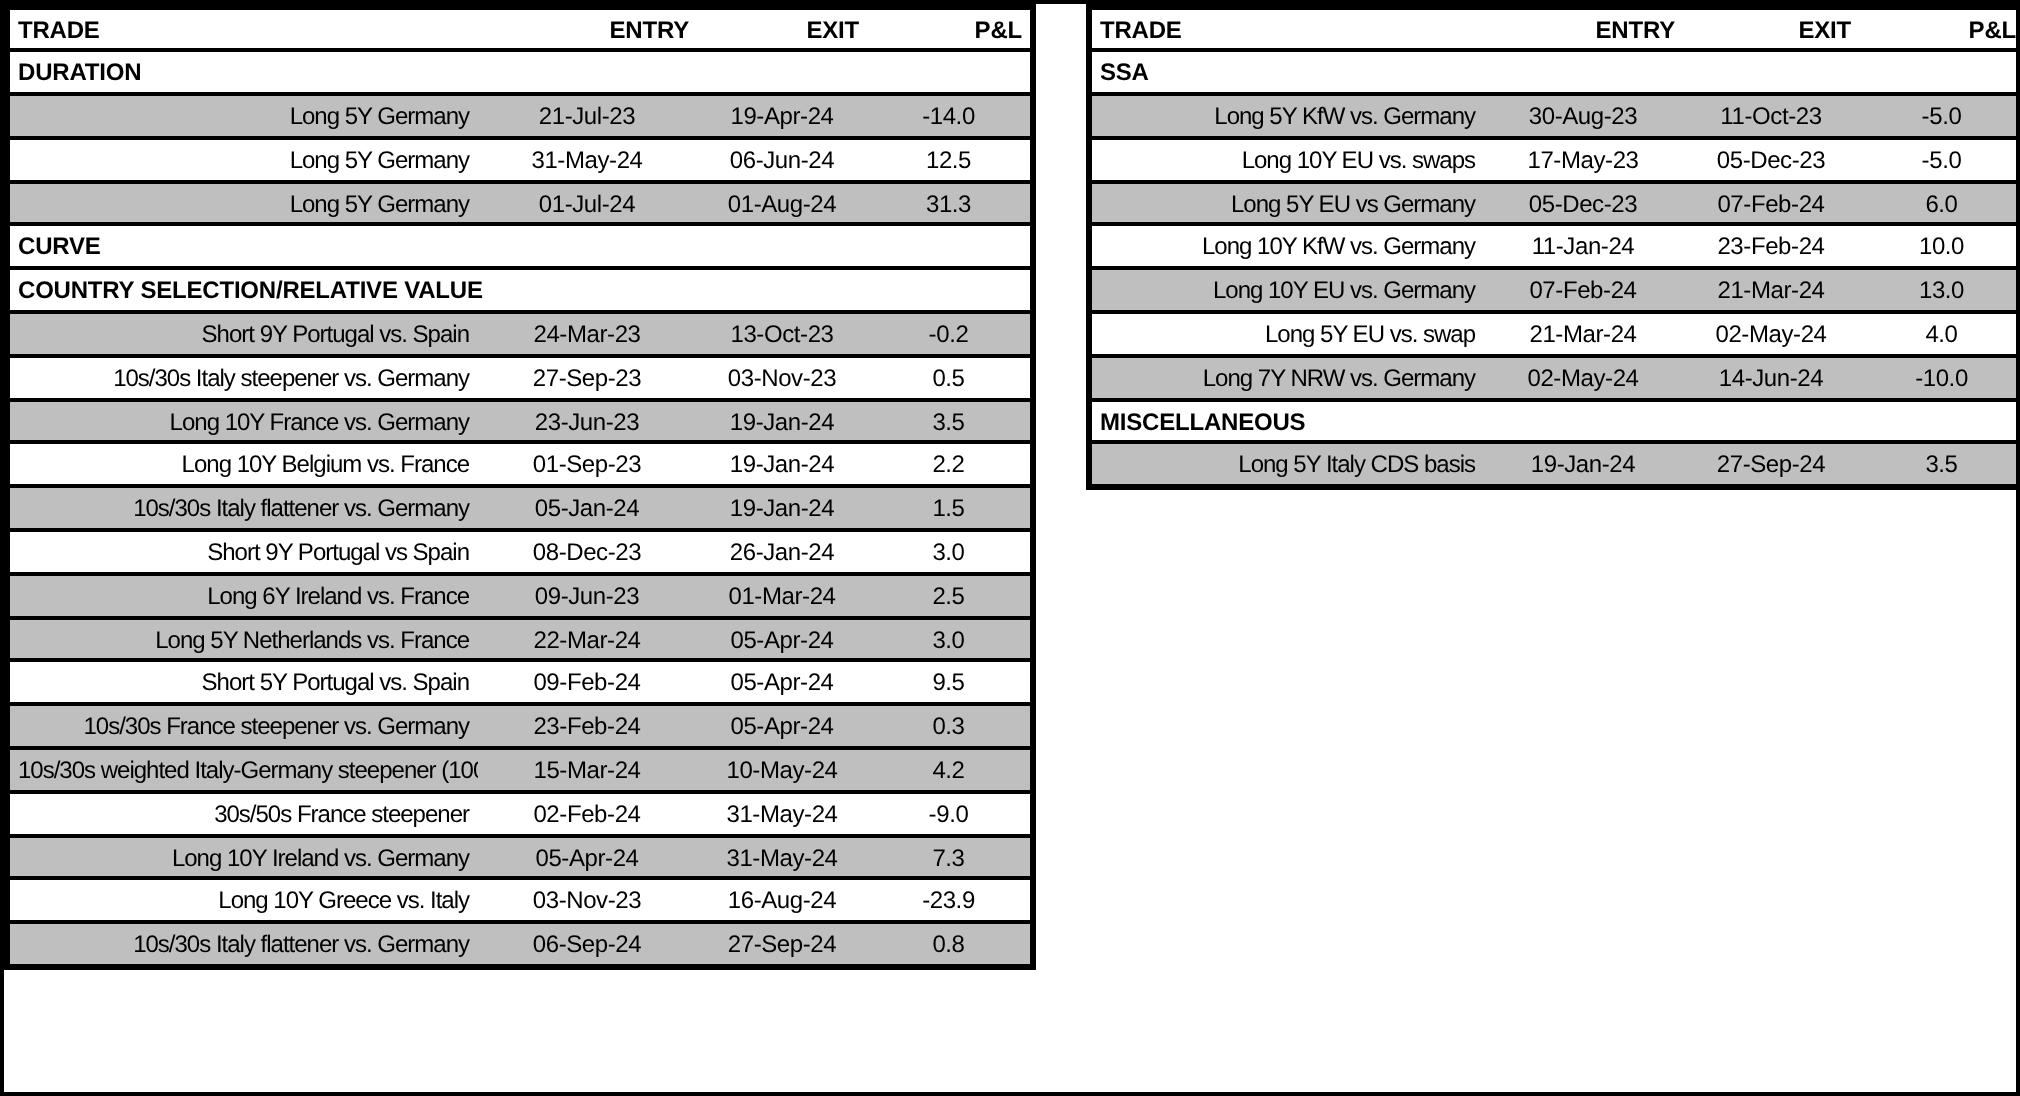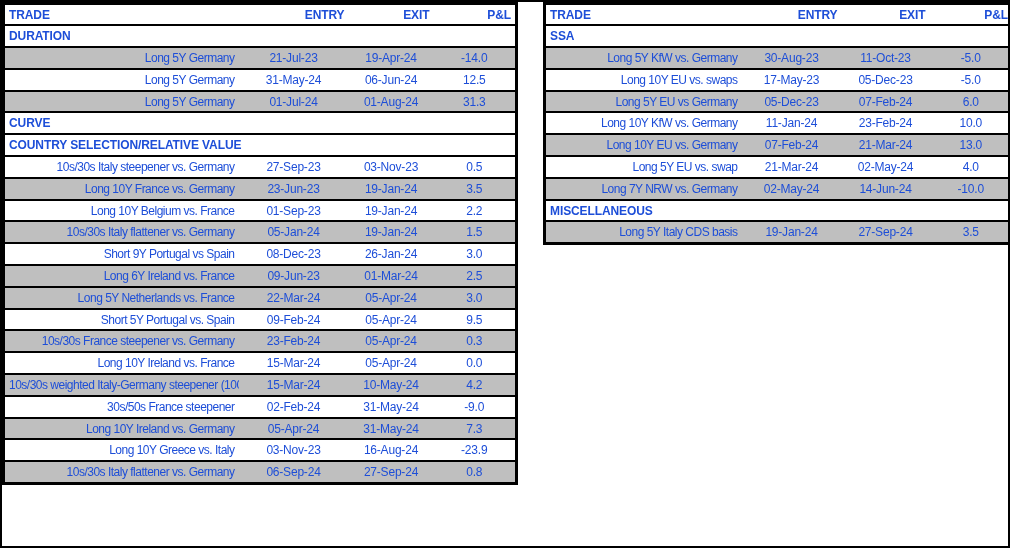--- a/index.html
+++ b/index.html
@@ -5,21 +5,21 @@
   * { box-sizing: border-box; }
   html, body { margin: 0; padding: 0; background: #ffffff; }
   .canvas {
     position: relative;
     width: 1010px;
     height: 548px;
     background: #fff;
     border: 2px solid #000;
     overflow: hidden;
     font-family: "Liberation Sans", sans-serif;
-    color: #1d4ed8;
+    color: #000000;
   }
   table.trades {
     position: absolute;
     top: 0;
     border-collapse: collapse;
     table-layout: fixed;
     background: #fff;
     border: 3px solid #000;
   }
   table.trades.left  { left: 0;     width: 513px; }
@@ -84,20 +84,26 @@
           <td class="col-1">01-Jul-24</td>
           <td class="col-2">01-Aug-24</td>
           <td class="col-3">31.3</td>
         </tr>
         <tr>
           <td colspan="4" class="section">CURVE</td>
         </tr>
         <tr>
           <td colspan="4" class="section">COUNTRY SELECTION/RELATIVE VALUE</td>
         </tr>
+        <tr class="shade">
+          <td class="col-0">Short 9Y Portugal vs. Spain</td>
+          <td class="col-1">24-Mar-23</td>
+          <td class="col-2">13-Oct-23</td>
+          <td class="col-3">-0.2</td>
+        </tr>
         <tr>
           <td class="col-0">10s/30s Italy steepener vs. Germany</td>
           <td class="col-1">27-Sep-23</td>
           <td class="col-2">03-Nov-23</td>
           <td class="col-3">0.5</td>
         </tr>
         <tr class="shade">
           <td class="col-0">Long 10Y France vs. Germany</td>
           <td class="col-1">23-Jun-23</td>
           <td class="col-2">19-Jan-24</td>
@@ -137,26 +143,20 @@
           <td class="col-0">Short 5Y Portugal vs. Spain</td>
           <td class="col-1">09-Feb-24</td>
           <td class="col-2">05-Apr-24</td>
           <td class="col-3">9.5</td>
         </tr>
         <tr class="shade">
           <td class="col-0">10s/30s France steepener vs. Germany</td>
           <td class="col-1">23-Feb-24</td>
           <td class="col-2">05-Apr-24</td>
           <td class="col-3">0.3</td>
-        </tr>
-        <tr>
-          <td class="col-0">Long 10Y Ireland vs. France</td>
-          <td class="col-1">15-Mar-24</td>
-          <td class="col-2">05-Apr-24</td>
-          <td class="col-3">0.0</td>
         </tr>
         <tr class="shade">
           <td class="col-0">10s/30s weighted Italy-Germany steepener (100</td>
           <td class="col-1">15-Mar-24</td>
           <td class="col-2">10-May-24</td>
           <td class="col-3">4.2</td>
         </tr>
         <tr>
           <td class="col-0">30s/50s France steepener</td>
           <td class="col-1">02-Feb-24</td>

